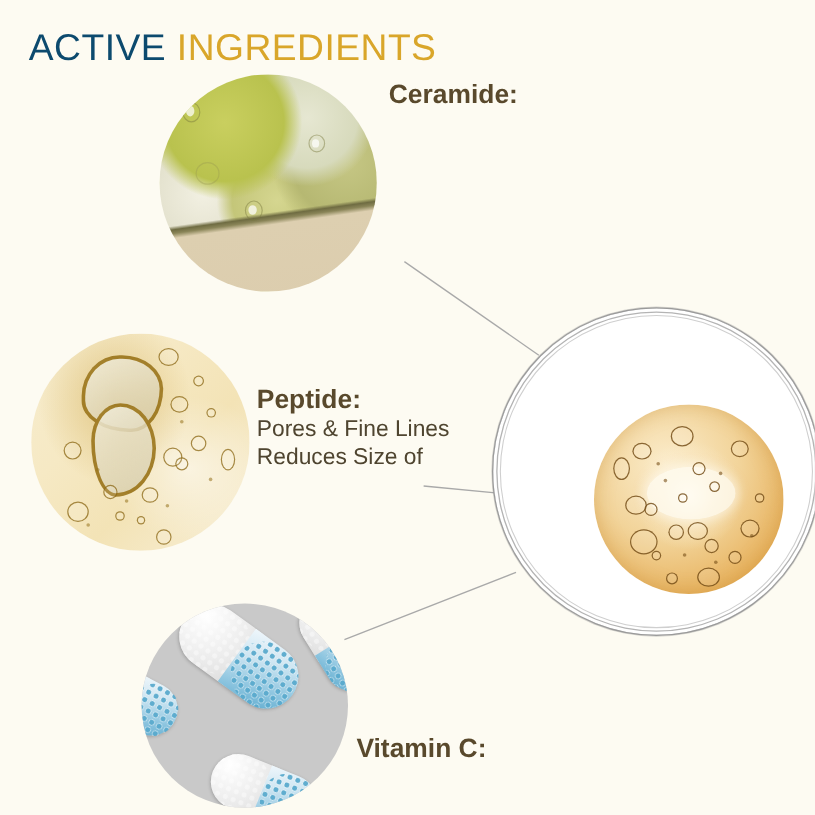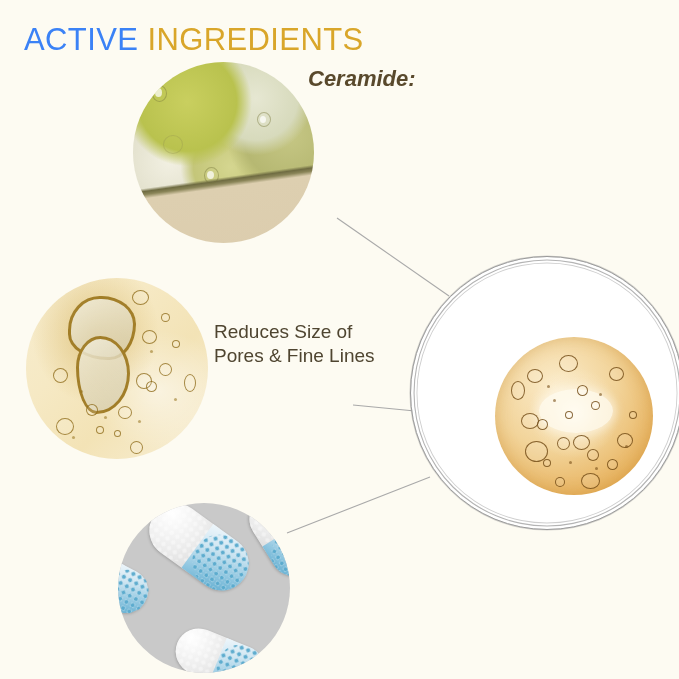--- a/index.html
+++ b/index.html
@@ -22,21 +22,21 @@
 
   
   .title {
     position: absolute;
     left: 24px;
     top: 22px;
     font-size: 31px;
     letter-spacing: 0.4px;
     white-space: nowrap;
   }
-  .title-part1 { color: #3b82f6; }
+  .title-part1 { color: #0c4a6e; }
   .title-part2 { color: #d9a62a; }
 
   
   .connectors {
     position: absolute;
     left: 0; top: 0;
     width: 679px; height: 679px;
     pointer-events: none;
   }
 
@@ -193,21 +193,21 @@
     color: #59492c;
     line-height: 1.18;
     white-space: nowrap;
   }
   .label-desc {
     font-size: 19px;
     color: #4f4530;
     line-height: 1.28;
     white-space: nowrap;
   }
-  .ceramide-text { left: 308px; top: 66px; font-style: italic; }
+  .ceramide-text { left: 324px; top: 66px; }
   .peptide-text  { left: 214px; top: 320px; }
   .vitaminc-text { left: 297px; top: 611px; }
 </style>
 </head>
 <body>
 
 <div class="canvas">
 
   <div class="title">
     <span class="title-part1">ACTIVE</span><span>&nbsp;</span><span class="title-part2">INGREDIENTS</span>
@@ -319,20 +319,22 @@
       <div class="bubble dot" style="left:100px;top:130px;width:3px; height:3px;"></div>
       <div class="bubble dot" style="left:52px; top:48px; width:3px; height:3px;"></div>
     </div>
   </div>
 
   <div class="label-block ceramide-text">
     <div class="label-title">Ceramide:</div>
   </div>
 
   <div class="label-block peptide-text">
+    <div class="label-title">Peptide:</div>
+    <div class="label-desc">Pores &amp; Fine Lines</div>
     <div class="label-desc">Reduces Size of</div>
-    <div class="label-desc">Pores &amp; Fine Lines</div>
   </div>
 
   <div class="label-block vitaminc-text">
+    <div class="label-title">Vitamin C:</div>
   </div>
 
 </div>
 
 </body></html>

